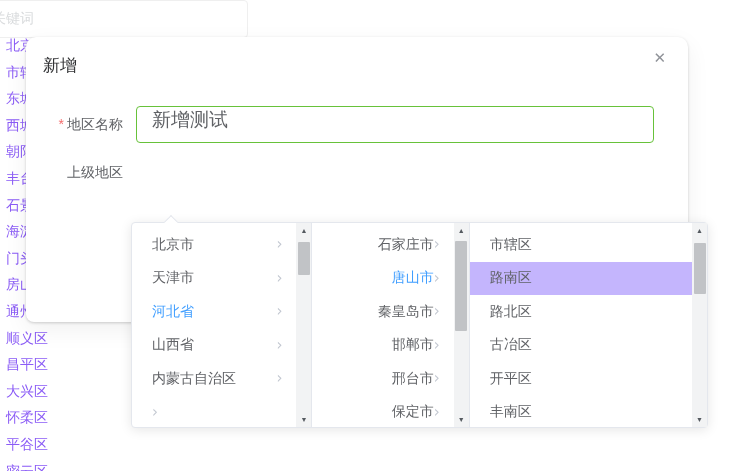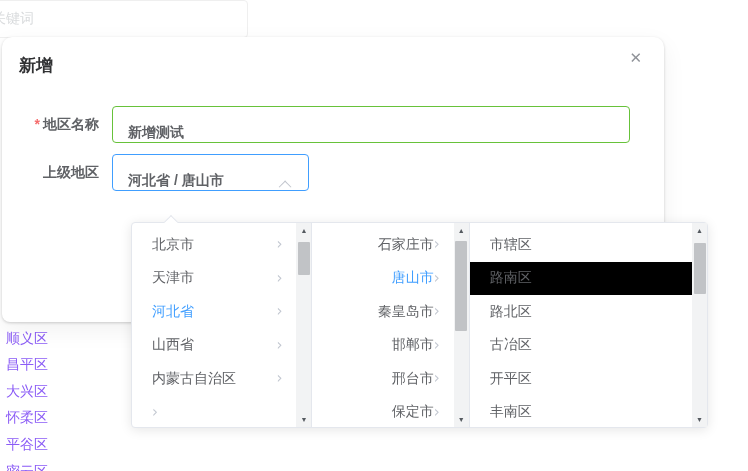--- a/index.html
+++ b/index.html
@@ -9,50 +9,50 @@
 
   
   .bg-search { position:absolute; left:-24px; top:0px; width:272px; height:38px;
     border:1px solid #efefef; border-radius:4px; background:#fff;
     display:flex; align-items:center; padding-left:15px; z-index:1; }
   .bg-search span { color:#d9dbdd; font-size:14px; }
   .bg-list { position:absolute; left:6px; top:32px; list-style:none; z-index:1; }
   .bg-list li { height:26.6px; line-height:26.6px; font-size:14px; color:#8b5cf6; white-space:nowrap; }
 
   
-  .dialog { position:absolute; left:2px; top:37px; width:662px; height:285px;
+  .dialog { position:absolute; left:26px; top:37px; width:662px; height:285px;
     background:#fff; border-radius:10px 10px 8px 8px; z-index:10;
-    box-shadow:0 1px 3px rgba(0,0,0,0.18), 0 8px 24px rgba(0,0,0,0.06);font-weight:bold; }
+    box-shadow:0 1px 3px rgba(0,0,0,0.18), 0 8px 24px rgba(0,0,0,0.06); }
   .dialog-header { position:relative; padding:17px 20px 0 17px; }
   .dialog-title { font-size:17px; color:#303133; }
   .dialog-close { position:absolute; right:22px; top:13px; font-size:15px; color:#909399; cursor:pointer; line-height:1; }
   .form { padding-top:29px; }
   .form-row { display:flex; align-items:center; height:37px; margin-bottom:11px; }
   .form-label { width:110px; text-align:right; font-size:14px; color:#606266; padding-right:13px; white-space:nowrap; }
   .req-mark { color:#F56C6C; margin-right:3px; font-size:14px; }
-  .field-box { height:37px; border-radius:4px; background:#fff; display:flex; align-items:flex-end;
-    padding:0 15px; font-size:14px; color:#606266; }
+  .field-box { height:37px; border-radius:4px; background:#fff; display:flex; align-items:flex-start;
+    padding:0 15px; font-size:19px; color:#606266; }
   .input-green { width:518px; border:1px solid #67C23A; }
   .select-blue { width:197px; border:1px solid #409EFF; justify-content:space-between; cursor:pointer; }
   .caret-up { width:9px; height:9px; border-left:1.5px solid #c0c4cc; border-top:1.5px solid #c0c4cc;
     transform:rotate(45deg) translateY(2px); margin-right:2px; }
 
   
   .cascader { position:absolute; left:131px; top:222px; width:577px; height:206px;
     background:#fff; border:1px solid #e4e7ed; border-radius:4px; z-index:20;
     box-shadow:0 2px 12px rgba(0,0,0,0.1); display:flex; }
   .popper-arrow { position:absolute; left:34px; top:-6px; width:10px; height:10px; background:#fff;
     border-left:1px solid #e4e7ed; border-top:1px solid #e4e7ed; transform:rotate(45deg); }
   .cas-col { position:relative; height:100%; }
   .cas-col.bordered { border-right:1px solid #e4e7ed; }
   .cas-rows { position:absolute; left:0; top:0; bottom:0; right:15px; padding-top:5px; overflow:hidden; }
   .cas-item { height:33.5px; display:flex; align-items:center; padding:0 10px 0 20px; cursor:pointer; }
   .cas-item .lbl { flex:1; font-size:14px; color:#606266; white-space:nowrap; }
   .cas-item.active .lbl { color:#409EFF; }
-  .cas-item.hover { background:#000000; }
+  .cas-item.hover { background:#c4b5fd; }
   .cas-chevron { font-size:15px; color:#c3c8d1; line-height:1; margin-right:4px;
     font-family:"DejaVu Sans",sans-serif; }
 
   
   .sb { position:absolute; right:0; top:0; bottom:0; width:15px; background:#f2f3f4; }
   .sb-btn { position:absolute; left:0; width:15px; height:15px; display:flex; align-items:center;
     justify-content:center; font-size:7px; color:#555a60; background:#f2f3f4; cursor:pointer; }
   .sb-btn.up { top:0; } .sb-btn.down { bottom:0; }
   .sb-thumb { position:absolute; left:1.5px; width:12px; background:#c1c3c6; border-radius:1px; cursor:pointer; }
 </style>
@@ -95,24 +95,20 @@
           <span class="req-mark">*</span><span>地区名称</span>
         </div>
         <div class="field-box input-green">
           <span>新增测试</span>
         </div>
       </div>
       <div class="form-row">
         <div class="form-label">
           <span>上级地区</span>
         </div>
-        <div class="field-box select-blue">
-          <span>河北省 / 唐山市</span>
-          <span class="caret-up"></span>
-        </div>
       </div>
     </div>
   </div>
 
   <div class="cascader" id="cascader">
     <div class="popper-arrow"></div>
   <div class="cas-col bordered" style="width: 181px;">
         <div class="cas-rows">
           <div class="cas-item">
             <span class="lbl">北京市</span>

